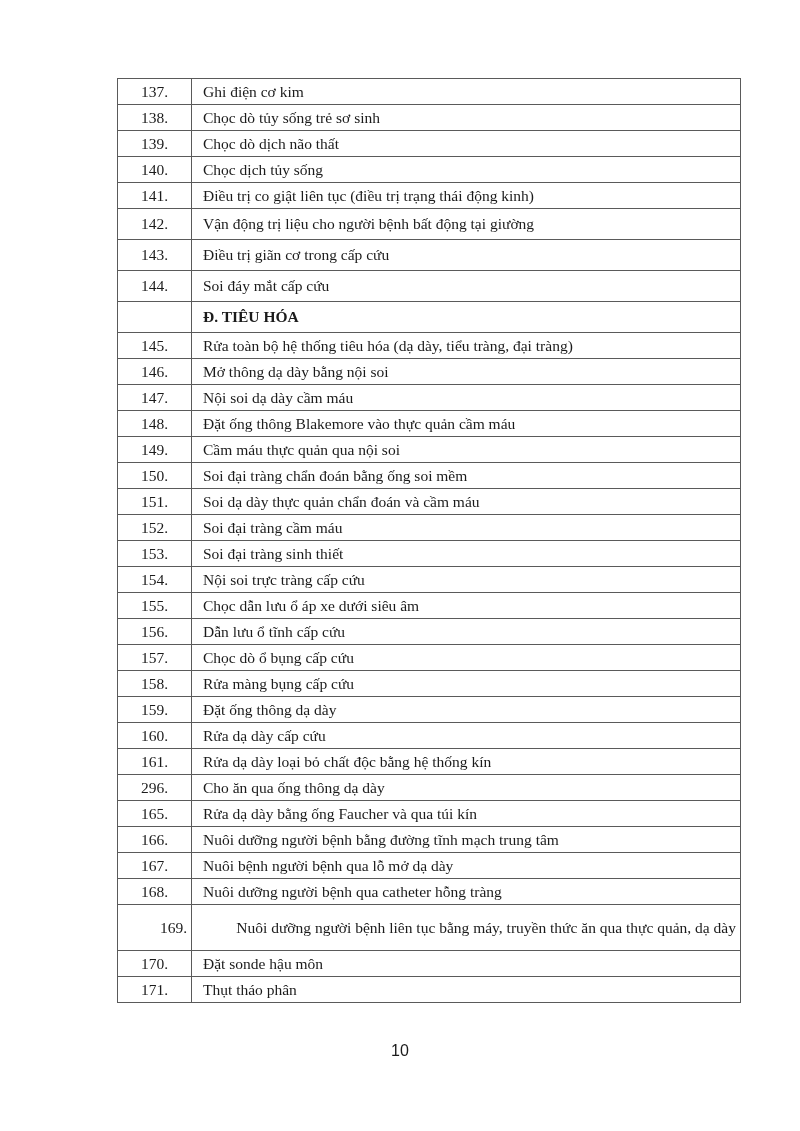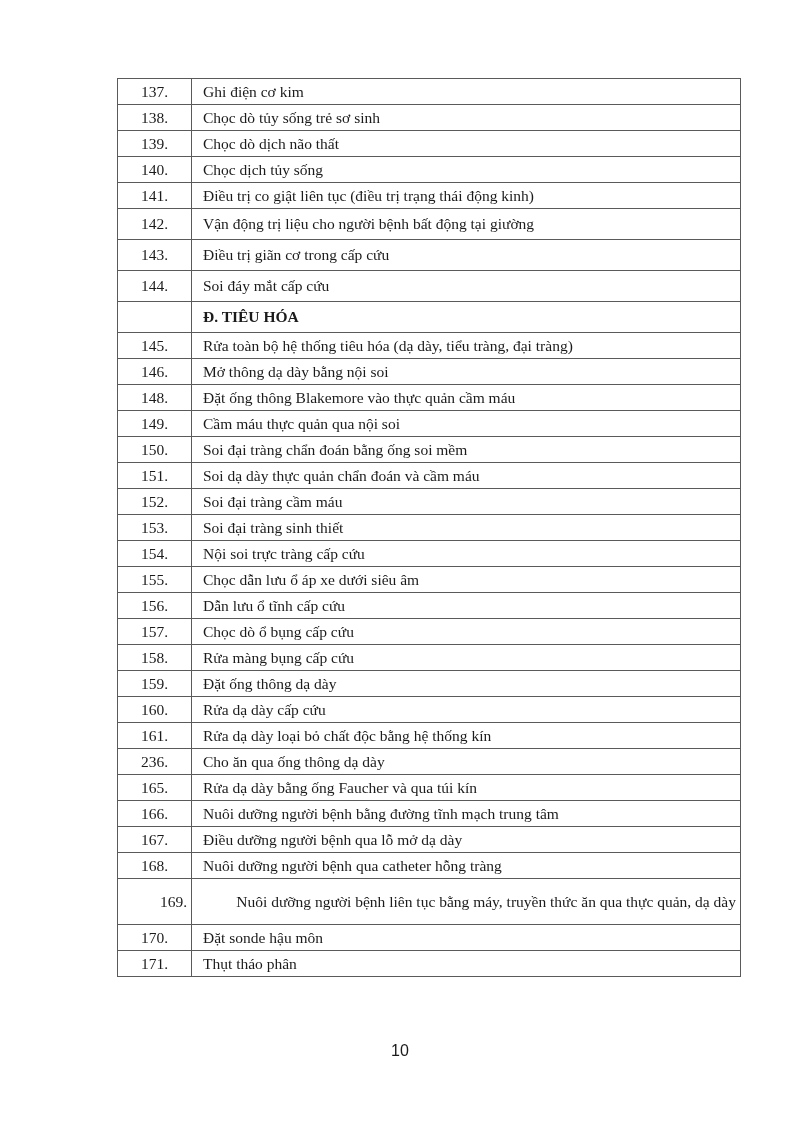--- a/index.html
+++ b/index.html
@@ -113,20 +113,24 @@
         </tr>
         <tr class="row-compact">
           <td class="cell-num">145.</td>
           <td class="cell-text">Rửa toàn bộ hệ thống tiêu hóa (dạ dày, tiểu tràng, đại tràng)</td>
         </tr>
         <tr class="row-compact">
           <td class="cell-num">146.</td>
           <td class="cell-text">Mở thông dạ dày bằng nội soi</td>
         </tr>
         <tr class="row-compact">
+          <td class="cell-num">147.</td>
+          <td class="cell-text">Nội soi dạ dày cầm máu</td>
+        </tr>
+        <tr class="row-compact">
           <td class="cell-num">148.</td>
           <td class="cell-text">Đặt ống thông Blakemore vào thực quản cầm máu</td>
         </tr>
         <tr class="row-compact">
           <td class="cell-num">149.</td>
           <td class="cell-text">Cầm máu thực quản qua nội soi</td>
         </tr>
         <tr class="row-compact">
           <td class="cell-num">150.</td>
           <td class="cell-text">Soi đại tràng chẩn đoán bằng ống soi mềm</td>
@@ -169,34 +173,34 @@
         </tr>
         <tr class="row-compact">
           <td class="cell-num">160.</td>
           <td class="cell-text">Rửa dạ dày cấp cứu</td>
         </tr>
         <tr class="row-compact">
           <td class="cell-num">161.</td>
           <td class="cell-text">Rửa dạ dày loại bỏ chất độc bằng hệ thống kín</td>
         </tr>
         <tr class="row-compact">
-          <td class="cell-num">236.</td>
+          <td class="cell-num">296.</td>
           <td class="cell-text">Cho ăn qua ống thông dạ dày</td>
         </tr>
         <tr class="row-compact">
           <td class="cell-num">165.</td>
           <td class="cell-text">Rửa dạ dày bằng ống Faucher và qua túi kín</td>
         </tr>
         <tr class="row-compact">
           <td class="cell-num">166.</td>
           <td class="cell-text">Nuôi dưỡng người bệnh bằng đường tĩnh mạch trung tâm</td>
         </tr>
         <tr class="row-compact">
           <td class="cell-num">167.</td>
-          <td class="cell-text">Điều dưỡng người bệnh qua lỗ mở dạ dày</td>
+          <td class="cell-text">Nuôi bệnh người bệnh qua lỗ mở dạ dày</td>
         </tr>
         <tr class="row-compact">
           <td class="cell-num">168.</td>
           <td class="cell-text">Nuôi dưỡng người bệnh qua catheter hỗng tràng</td>
         </tr>
         <tr class="row-twoline">
           <td class="cell-num">169.</td>
           <td class="cell-text">Nuôi dưỡng người bệnh liên tục bằng máy, truyền thức ăn qua thực quản, dạ dày</td>
         </tr>
         <tr class="row-compact">

